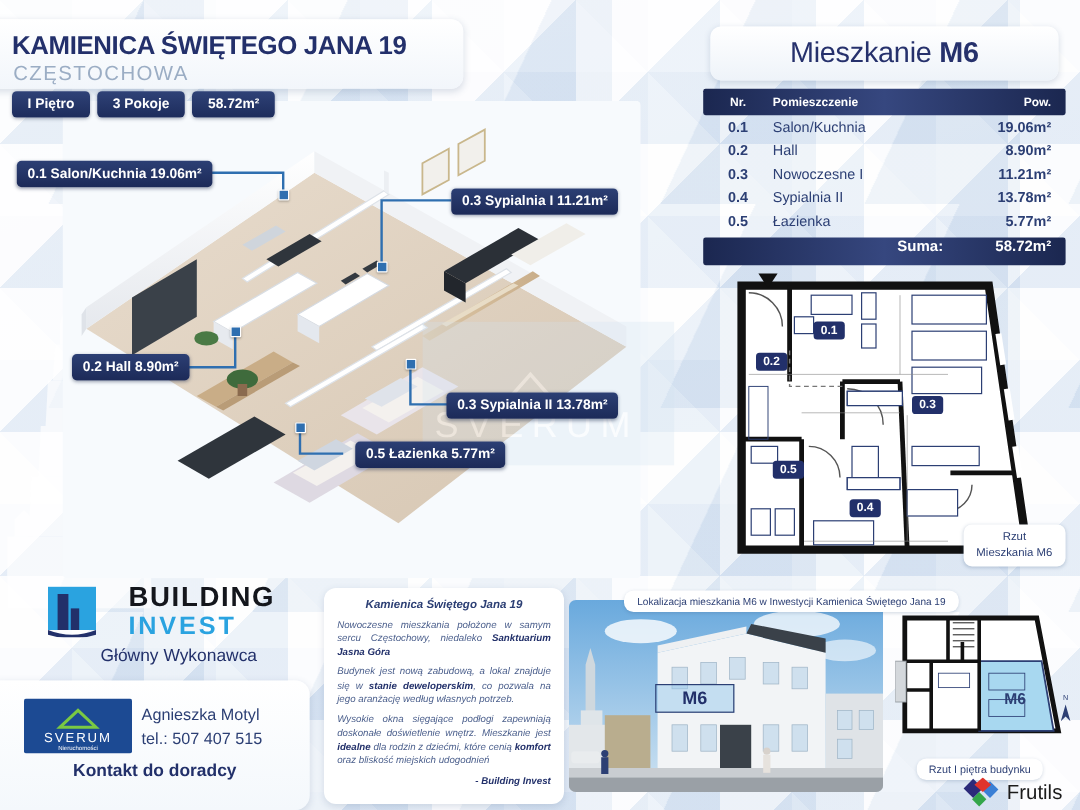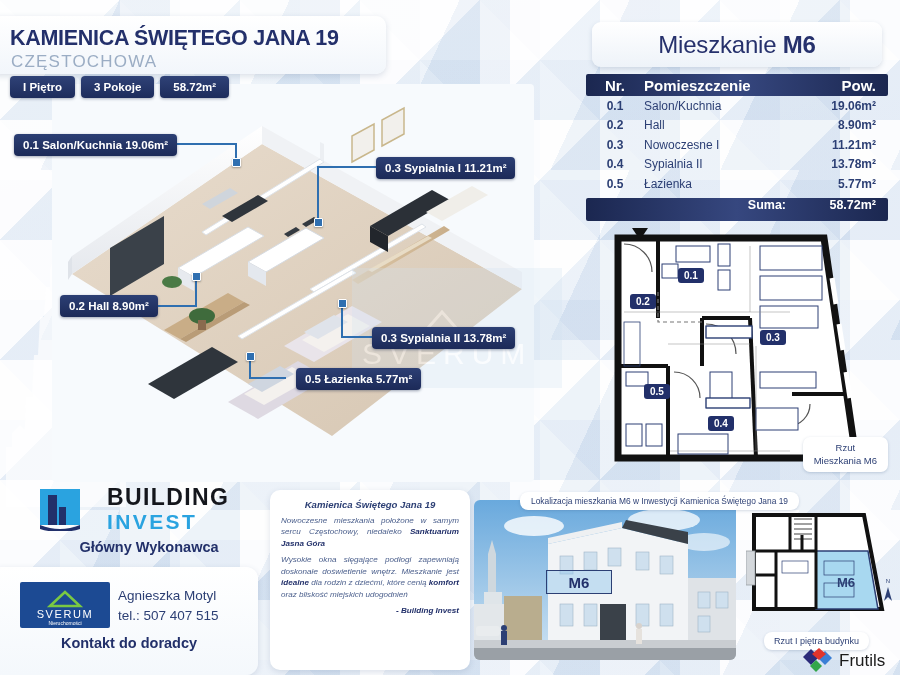--- a/index.html
+++ b/index.html
@@ -99,21 +99,21 @@
     display:flex; align-items:center; justify-content:center;
   }
   .tbl-head span{ font-size:24px; color:#26316c; letter-spacing:-.2px; }
   .tbl-head b{ font-weight:bold; }
   .tbl-head .thin{ font-weight:normal; }
 
   .tbl{ position:absolute; left:586px; top:74px; width:302px; }
   .tbl-row-head{
     display:flex; align-items:center; height:22px;
     background:linear-gradient(90deg,#1b2750 0%,#36477f 50%,#1b2750 100%);
-    color:#fff; font-size:15px; font-weight:bold; border-radius:2px;
+    color:#fff; font-size:10px; font-weight:bold; border-radius:2px;
   }
   .c-nr { width:58px; text-align:center; }
   .c-nm { flex:1; }
   .c-pw { width:92px; text-align:right; padding-right:12px; }
   .tbl-row{
     display:flex; align-items:center; height:19.5px;
     font-size:12px; color:#2c3f74;
   }
   .tbl-row .c-nr{ font-weight:bold; }
   .tbl-row .c-pw{ font-weight:bold; }
@@ -142,21 +142,21 @@
   }
 
   
   .bi-logo{ position:absolute; left:38px; top:486px; display:flex; align-items:center; gap:25px; }
   .bi-mark{ width:44px; height:44px; }
   .bi-txt{ line-height:1; }
   .bi-txt .l1{ font-size:23px; font-weight:bold; color:#14161c; letter-spacing:1.4px; }
   .bi-txt .l2{ font-size:21px; font-weight:bold; color:#2aa3e0; letter-spacing:2.4px; margin-top:2px; }
   .bi-sub{
     position:absolute; left:46px; top:539px; width:206px; text-align:center;
-    font-size:14.5px; font-weight:bold; color:#22306a;
+    font-size:14.5px; font-weight:normal; color:#22306a;
   }
   .contact-card{
     position:absolute; left:-10px; top:567px; width:268px; height:108px;
     background:linear-gradient(180deg,#ffffff 0%,#f4f8fc 100%);
     border-radius:12px; box-shadow:0 2px 6px rgba(60,90,130,.16);
   }
   .sv-logo{ position:absolute; left:20px; top:582px; width:90px; height:46px; }
   .contact-txt{ position:absolute; left:118px; top:586px; line-height:1.45; }
   .contact-txt div{ font-size:13.5px; color:#2c3f74; }
   .contact-cta{
@@ -492,20 +492,23 @@
     <div>tel.: 507 407 515</div>
   </div>
   <div class="contact-cta">Kontakt do doradcy</div>
 
   <div class="desc-card">
     <h4>Kamienica Świętego Jana 19</h4>
     <p>
       <span>Nowoczesne mieszkania położone w samym sercu Częstochowy, niedaleko </span><b>Sanktuarium Jasna Góra</b>
     </p>
     <p>
+      <span>Budynek jest nową zabudową, a lokal znajduje się w </span><b>stanie deweloperskim</b><span>, co pozwala na jego aranżację według własnych potrzeb.</span>
+    </p>
+    <p>
       <span>Wysokie okna sięgające podłogi zapewniają doskonałe doświetlenie wnętrz. Mieszkanie jest </span><b>idealne</b><span> dla rodzin z dziećmi, które cenią </span><b>komfort</b><span> oraz bliskość miejskich udogodnień</span>
     </p>
     <p class="sig">- Building Invest</p>
   </div>
 
   <div class="loc">
     <svg viewBox="0 0 262 160" preserveAspectRatio="none">
       <defs>
         <linearGradient id="sky" x1="0" y1="0" x2="0" y2="1">
           <stop offset="0" stop-color="#69a9dd"></stop>

